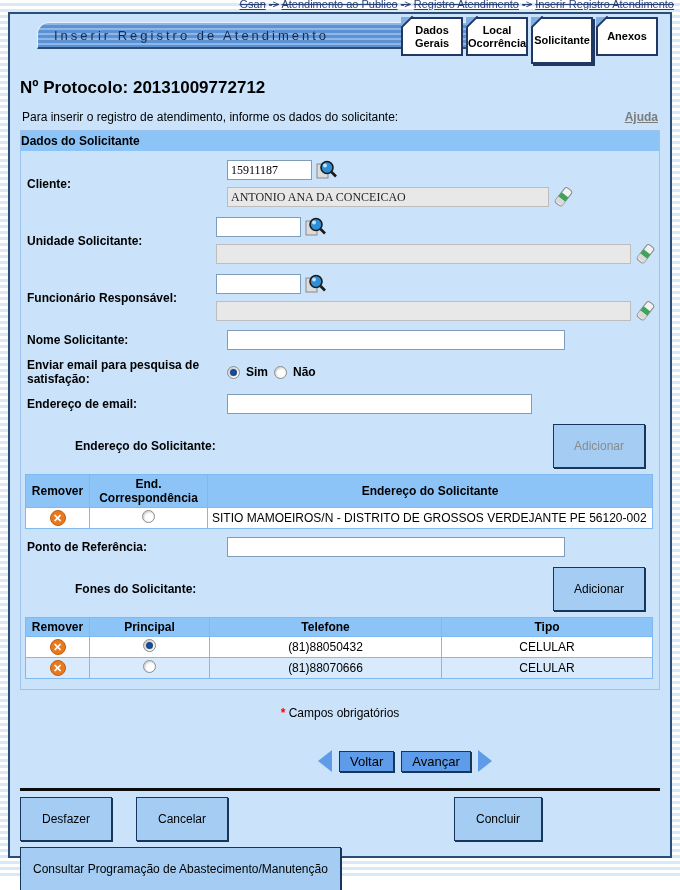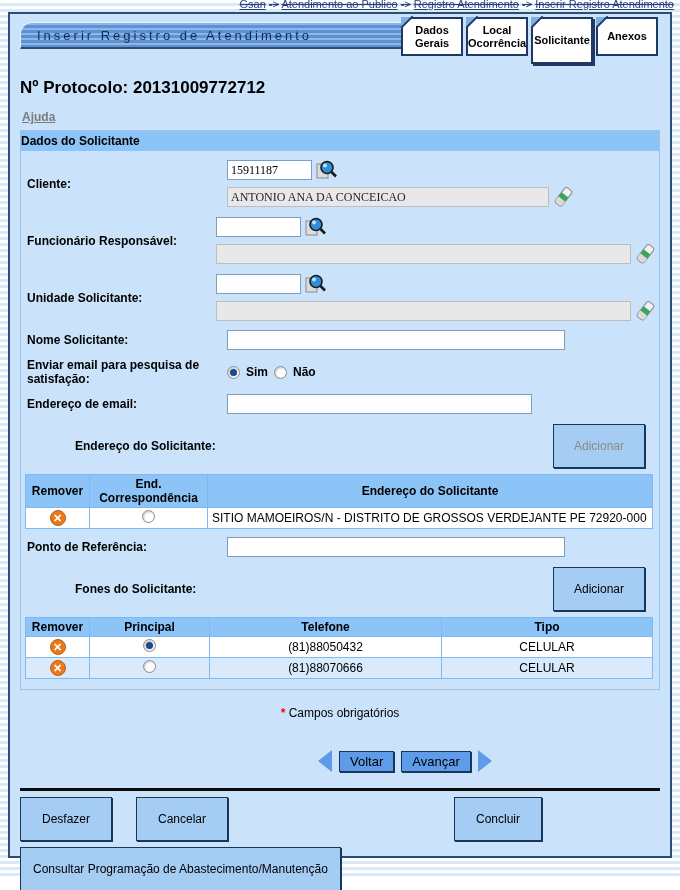--- a/index.html
+++ b/index.html
@@ -12,21 +12,21 @@
   .breadcrumb { position:absolute; top:-2px; right:6px; font-size:11px; color:#26417A; white-space:nowrap; z-index:3; }
   .breadcrumb .crumb { text-decoration:underline line-through; text-decoration-color:#26417A; cursor:pointer; }
   .breadcrumb .sep { text-decoration:line-through; }
 
   
   .main-box { position:relative; margin:12px 8px 0 8px; height:846px; border:2px solid #2A4E75;
     background:#CBE3FA; padding:0 10px; }
 
   
   .title-row { position:relative; height:54px; }
-  .title-bar { position:absolute; left:0; top:8px; width:442px; height:27px;
+  .title-bar { position:absolute; left:17px; top:8px; width:442px; height:27px;
     background:repeating-linear-gradient(180deg,#8FB6E8 0 2px,#5C92D2 2px 5px);
     border:1px solid #E8F2FC; border-bottom:2px solid #2A4E75; border-radius:12px 0 0 0;
     color:#122B52; font-size:13px; letter-spacing:3px; line-height:25px; padding-left:16px; }
   .tabs { position:absolute; right:2px; top:3px; display:flex; gap:3px; align-items:flex-start; z-index:2; }
   .tab { position:relative; width:62px; height:39px; background:#fff; border:2px solid #1F3864;
     display:flex; align-items:center; justify-content:center; text-align:center;
     font-size:11px; font-weight:bold; line-height:1.1; cursor:pointer; }
   .tab.active { height:47px; box-shadow:2px 2px 0 #1F3864; }
   .tab::before { content:""; position:absolute; top:-2px; left:-2px; width:0; height:0;
     border-top:11px solid #7FAEE4; border-right:11px solid transparent; }
@@ -122,20 +122,21 @@
           </div>
       </div>
     </div>
 
     <div class="protocol">
       <span>Nº Protocolo:</span>
       <span>20131009772712</span>
     </div>
 
     <div class="intro-row">
+      <span>Para inserir o registro de atendimento, informe os dados do solicitante:</span>
       <span class="help">Ajuda</span>
     </div>
 
     <div class="form-box">
       <div class="section-header">Dados do Solicitante</div>
 
       <div class="frow">
         <div class="flabel">Cliente:</div>
         <div class="fstack">
           <div class="fline">
@@ -158,21 +159,21 @@
                     <rect x="6" y="8" width="8.5" height="5.5" fill="#3FA45B"></rect>
                     <rect x="6" y="13.5" width="8.5" height="5" fill="#d9d9d9"></rect>
                   </g>
                 </svg>
             </span>
           </div>
         </div>
       </div>
 
       <div class="frow">
-        <div class="flabel">Funcionário Responsável:</div>
+        <div class="flabel">Unidade Solicitante:</div>
         <div class="fstack">
           <div class="fline">
             <input class="tbox w85" value="" style="">
             <span class="icon">
               <svg width="22" height="22" viewBox="0 0 22 22">
                   <rect x="1" y="5" width="11" height="14" fill="#dcdcdc" stroke="#8a8a8a"></rect>
                   <circle cx="11" cy="8.5" r="6" fill="#2E8FD8" stroke="#1a1a1a" stroke-width="1.6"></circle>
                   <circle cx="9" cy="6.5" r="2" fill="#BFE2FF"></circle>
                   <line x1="15.5" y1="13" x2="20" y2="17.5" stroke="#1a1a1a" stroke-width="2.6"></line>
                 </svg>
@@ -187,21 +188,21 @@
                     <rect x="6" y="8" width="8.5" height="5.5" fill="#3FA45B"></rect>
                     <rect x="6" y="13.5" width="8.5" height="5" fill="#d9d9d9"></rect>
                   </g>
                 </svg>
             </span>
           </div>
         </div>
       </div>
 
       <div class="frow">
-        <div class="flabel">Unidade Solicitante:</div>
+        <div class="flabel">Funcionário Responsável:</div>
         <div class="fstack">
           <div class="fline">
             <input class="tbox w85" value="" style="">
             <span class="icon">
               <svg width="22" height="22" viewBox="0 0 22 22">
                   <rect x="1" y="5" width="11" height="14" fill="#dcdcdc" stroke="#8a8a8a"></rect>
                   <circle cx="11" cy="8.5" r="6" fill="#2E8FD8" stroke="#1a1a1a" stroke-width="1.6"></circle>
                   <circle cx="9" cy="6.5" r="2" fill="#BFE2FF"></circle>
                   <line x1="15.5" y1="13" x2="20" y2="17.5" stroke="#1a1a1a" stroke-width="2.6"></line>
                 </svg>
@@ -249,21 +250,21 @@
       <table class="grid">
         <tbody>
             <tr>
           <th style="width:64px">Remover</th>
           <th style="width:118px">End. Correspondência</th>
           <th>Endereço do Solicitante</th>
         </tr>
         <tr>
           <td><span class="xicon">✕</span></td>
           <td><span class="radio"></span></td>
-          <td class="addr">SITIO MAMOEIROS/N - DISTRITO DE GROSSOS VERDEJANTE PE 72920-000</td>
+          <td class="addr">SITIO MAMOEIROS/N - DISTRITO DE GROSSOS VERDEJANTE PE 56120-002</td>
         </tr>
       </tbody>
         </table>
 
       <div class="frow">
         <div class="flabel">Ponto de Referência:</div>
         <input class="tbox w340" value="" style="">
       </div>
 
       <div class="label-btn-row">

